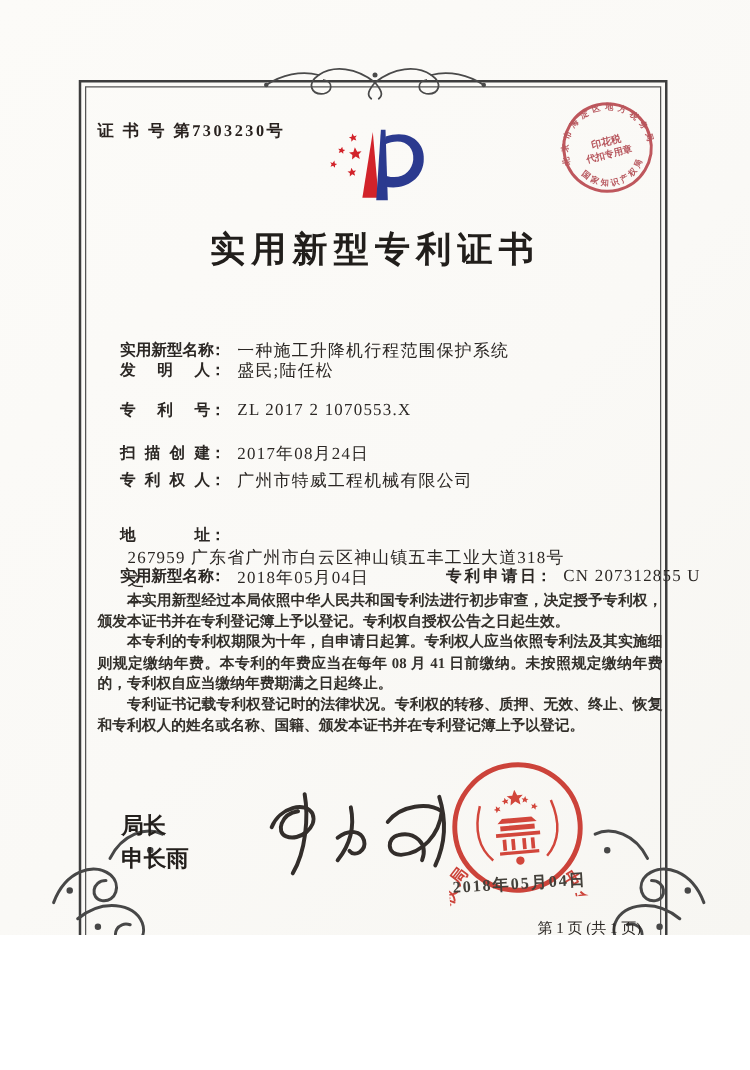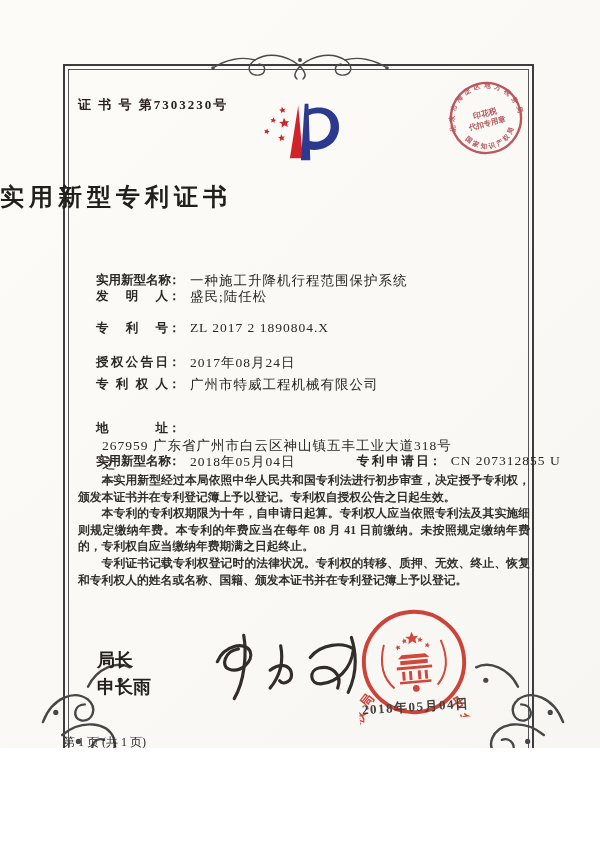--- a/index.html
+++ b/index.html
@@ -19,22 +19,22 @@
   }
   .orn{position:absolute;pointer-events:none;}
   .cert-no{
     position:absolute;left:78px;top:96px;font-size:13px;letter-spacing:2px;
     color:#28211e;font-weight:600;
   }
   .tax-stamp{position:absolute;left:446px;top:78px;width:80px;height:80px;
     transform:rotate(-14deg);opacity:.82;}
   .logo{position:absolute;left:254px;top:100px;width:94px;height:74px;}
   .title{
-    position:absolute;left:0;top:181px;width:100%;margin:0;
-    font-size:24px;font-weight:700;letter-spacing:5px;color:#211e1b;
+    position:absolute;left:0;top:181px;width:100%;margin:0;text-align:center;
+    font-size:28px;font-weight:700;letter-spacing:5px;color:#211e1b;
   }
   .fields{position:absolute;left:96px;top:250px;width:436px;font-size:13.5px;}
   .frow{position:absolute;left:0;white-space:nowrap;}
   .flabel{display:inline-block;width:72px;text-align:justify;text-align-last:justify;
     font-weight:700;font-size:12.5px;vertical-align:top;}
   .fcolon{font-weight:700;font-size:12.5px;}
   .fvalue{letter-spacing:1px;margin-left:6px;white-space:pre-line;
     display:inline-block;vertical-align:top;max-width:352px;}
   .r1{top:22px}.r2{top:38px}.r3{top:70px}.r4{top:104px}.r5{top:126px}
   .r6{top:170px;white-space:normal}.r7{top:203px}
@@ -43,21 +43,21 @@
     font-size:11.8px;line-height:16.6px;font-weight:700;color:#33302b;}
   .paras p{margin:0;text-indent:2em;text-align:justify;}
   .signer{position:absolute;left:97px;top:647px;
     font-family:"Liberation Sans","DejaVu Sans",sans-serif;
     font-weight:700;font-size:18px;line-height:27px;color:#24201d;}
   .signature{position:absolute;left:192px;top:628px;width:190px;height:78px;}
   .seal{position:absolute;left:355px;top:603px;width:118px;height:118px;
     transform:rotate(-5deg);opacity:.92;}
   .seal-date{position:absolute;left:362px;top:698px;font-size:13px;font-weight:700;
     letter-spacing:1.5px;color:#43403a;transform:rotate(-3.5deg);z-index:4;}
-  .page-no{position:absolute;left:63px;top:734px;width:450px;text-align:left;
+  .page-no{position:absolute;left:63px;top:734px;width:450px;text-align:right;
     font-size:12px;color:#2b2724;}
   .scan-footer{position:absolute;left:374px;top:792px;height:40px;display:flex;
     align-items:center;}
   .qr{width:37px;height:37px;}
   .scan-text{margin-left:9px;font-size:17px;font-weight:600;letter-spacing:2px;
     color:#1d1a18;white-space:nowrap;}
   .stamp-arc{font-size:6.6px;letter-spacing:3.4px;fill:#a8323b;font-weight:700;}
   .stamp-mid{fill:#a8323b;font-weight:700;text-anchor:middle;}
   .seal-ring{font-size:13.6px;letter-spacing:3.4px;fill:#c9342b;font-weight:700;}
 </style>
@@ -135,24 +135,24 @@
     <div class="frow r1">
       <span class="flabel">实用新型名称</span><span class="fcolon">：</span>
       <span class="fvalue">一种施工升降机行程范围保护系统</span>
     </div>
     <div class="frow r2">
       <span class="flabel">发明人</span><span class="fcolon">：</span>
       <span class="fvalue">盛民;陆任松</span>
     </div>
     <div class="frow r3">
       <span class="flabel">专利号</span><span class="fcolon">：</span>
-      <span class="fvalue">ZL 2017 2 1890804.X</span>
+      <span class="fvalue">ZL 2017 2 1070553.X</span>
     </div>
     <div class="frow r4">
-      <span class="flabel">授权公告日</span><span class="fcolon">：</span>
+      <span class="flabel">扫描创建</span><span class="fcolon">：</span>
       <span class="fvalue">2017年08月24日</span>
     </div>
     <div class="frow r5">
       <span class="flabel">专利权人</span><span class="fcolon">：</span>
       <span class="fvalue">广州市特威工程机械有限公司</span>
     </div>
     <div class="frow r6">
       <span class="flabel">地址</span><span class="fcolon">：</span>
       <span class="fvalue">267959 广东省广州市白云区神山镇五丰工业大道318号之
 一</span>

